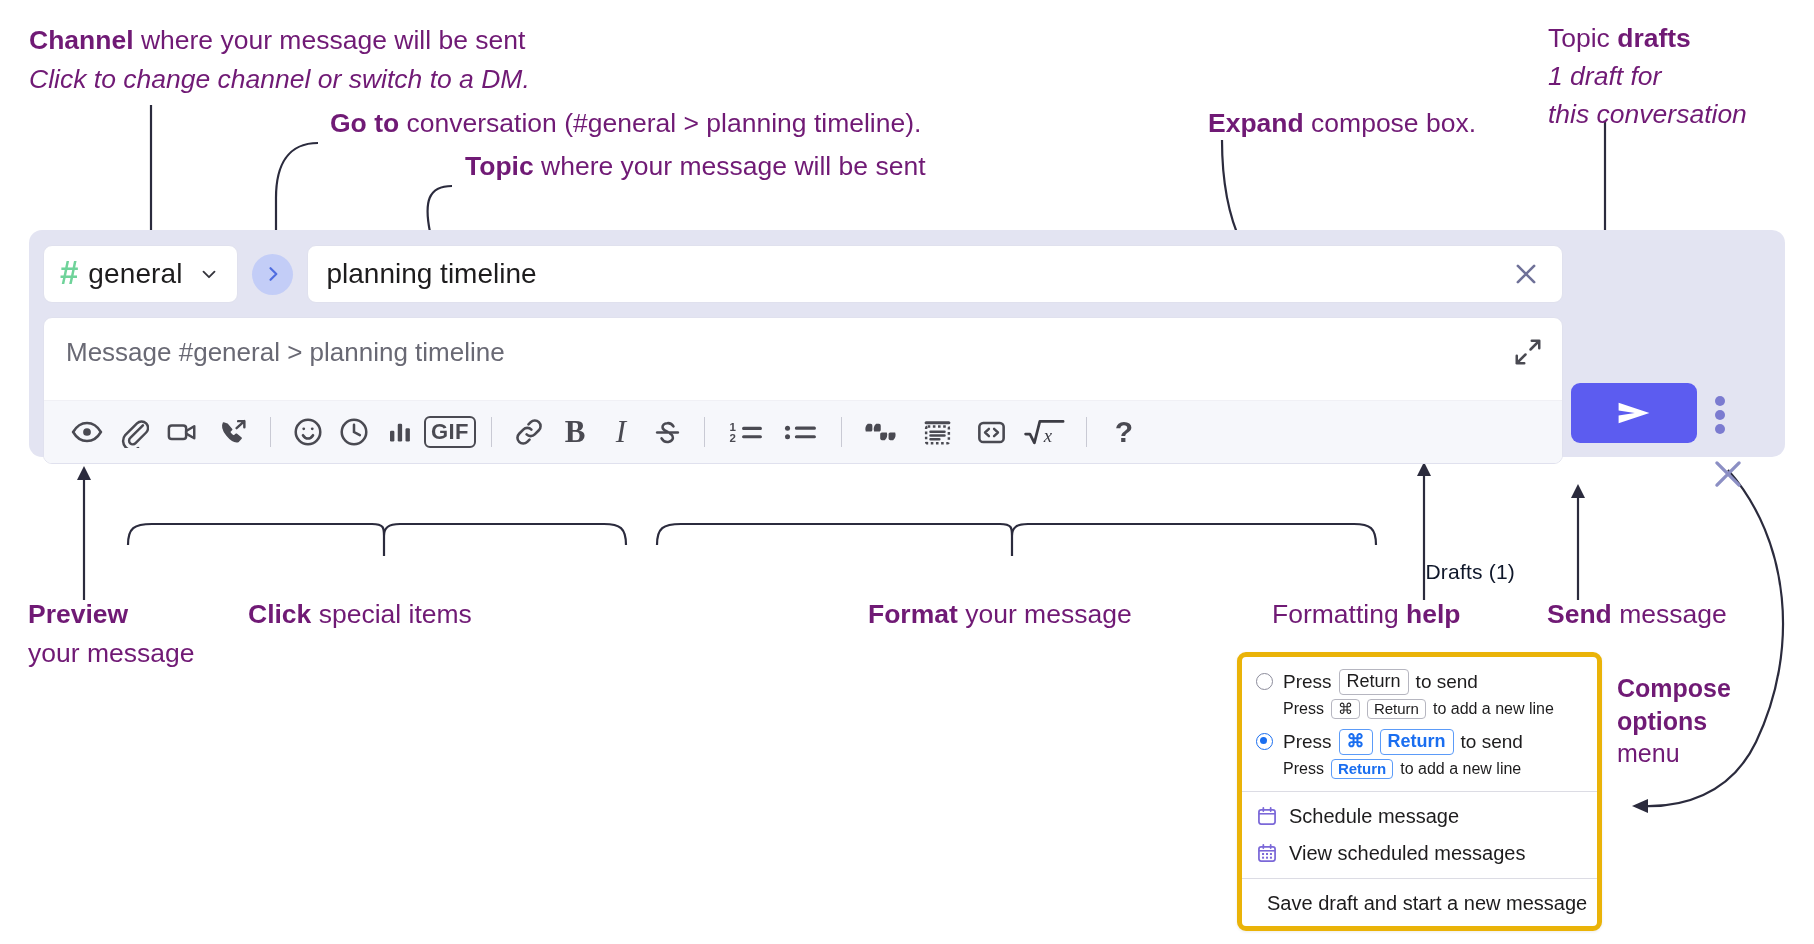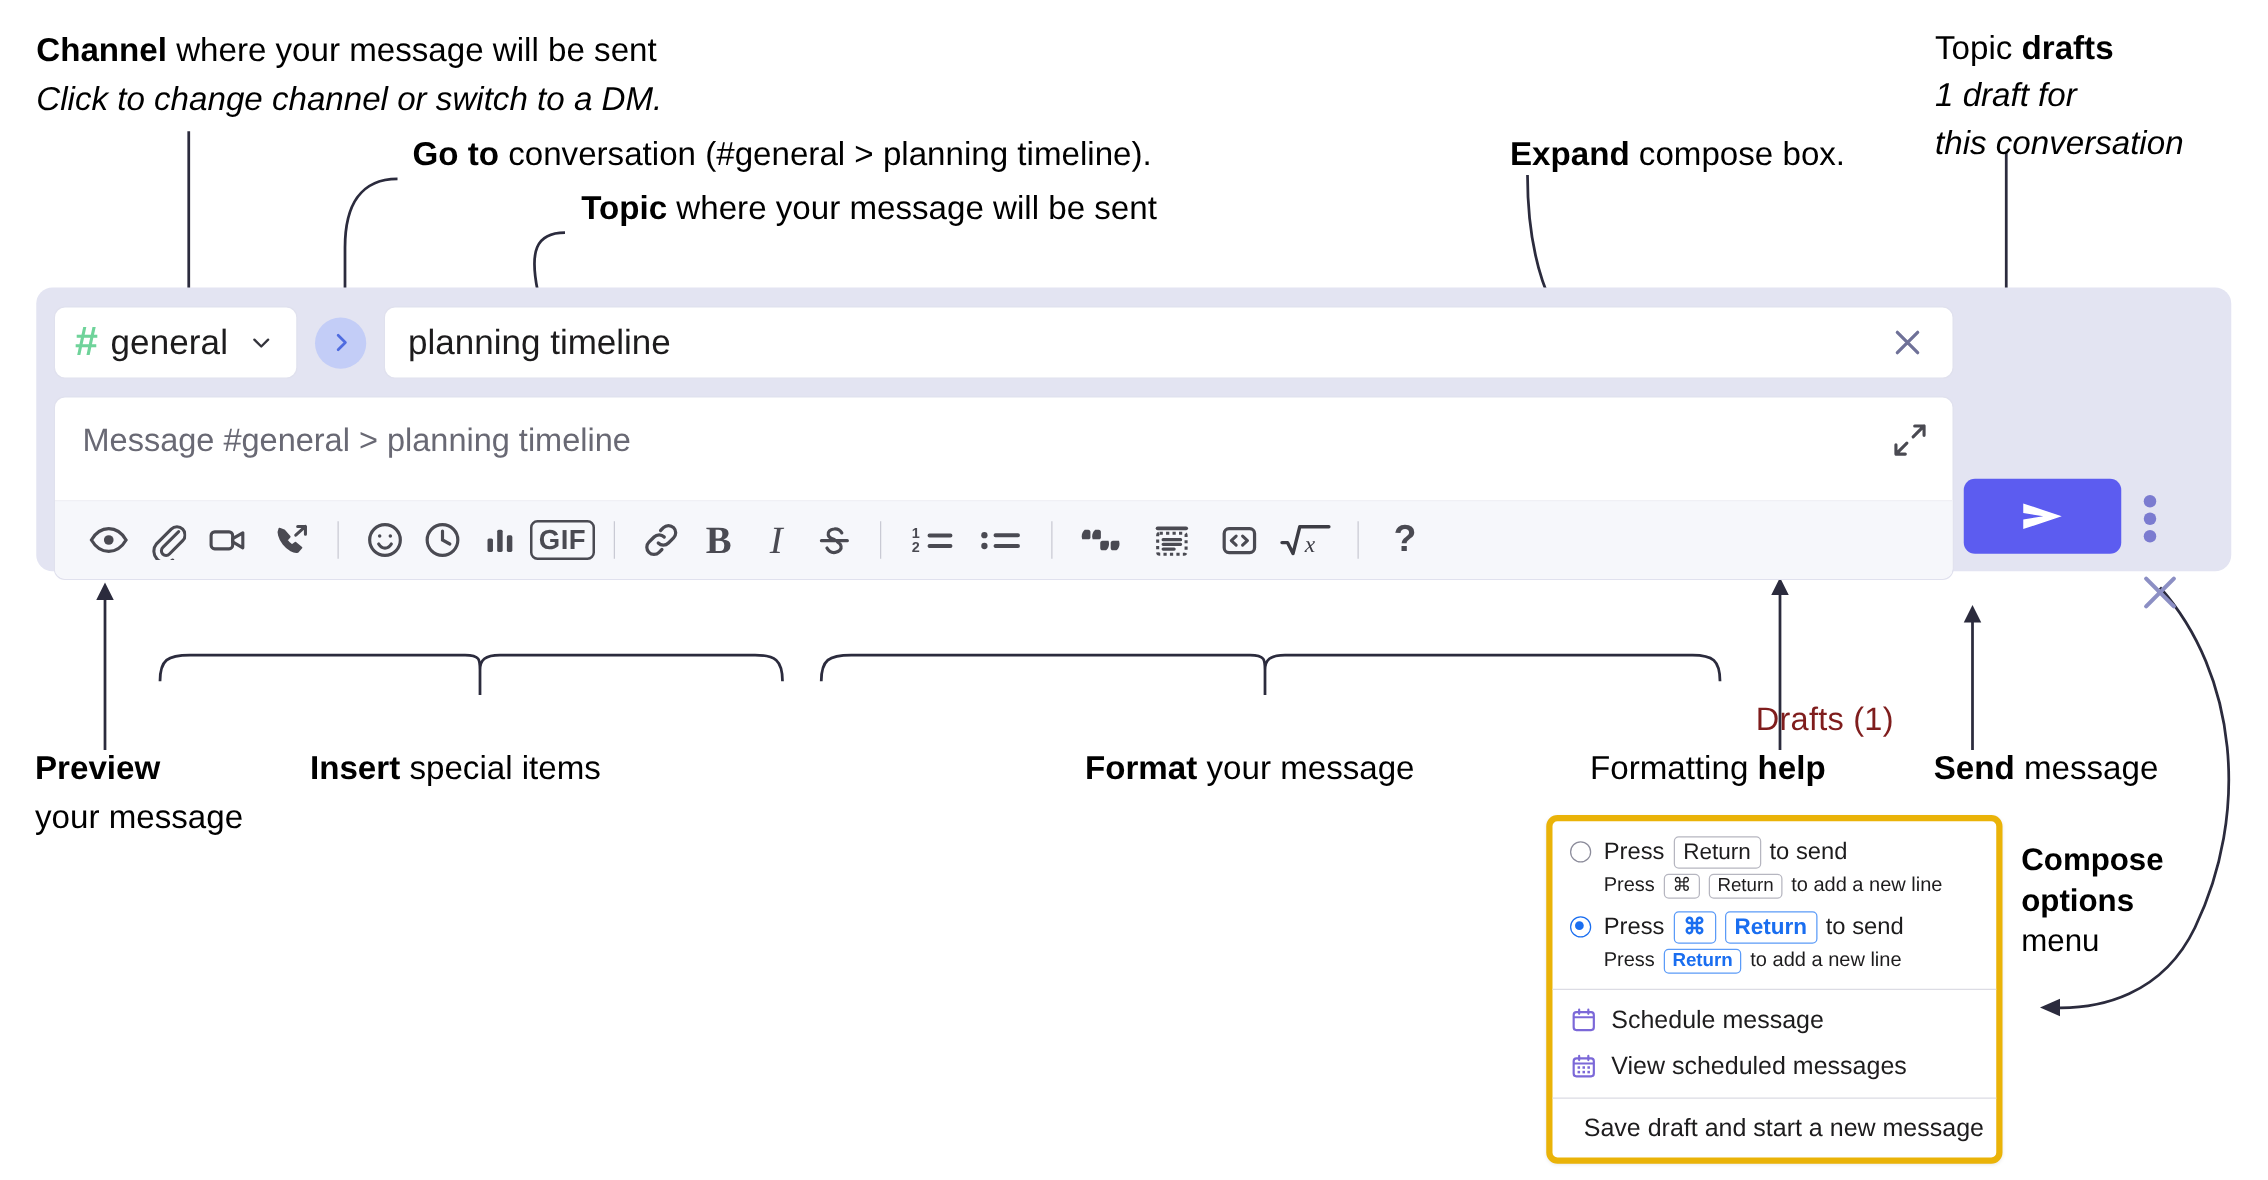--- a/index.html
+++ b/index.html
@@ -7,21 +7,21 @@
     width:1814px;height:944px;background:#ffffff;
     font-family:"Liberation Sans", sans-serif;
     color:#252542;position:relative;overflow:hidden;
   }
   .stage{position:absolute;inset:0;}
 
   
   .anno{
     position:absolute;
     font-family:"Liberation Sans", sans-serif;
-    color:#000000;
+    color:#701a75;
     line-height:1.28;
     white-space:nowrap;
   }
   .anno b{font-weight:700;}
   .anno i{font-style:italic;}
   .a-lg{font-size:26.5px;}
   .a-md{font-size:25px;}
 
   svg.overlay{position:absolute;left:0;top:0;width:1814px;height:944px;pointer-events:none;}
 
@@ -95,21 +95,21 @@
     background:#5c5cf0;border-radius:9px;
     display:flex;align-items:center;justify-content:center;
   }
   .kebab{
     position:absolute;right:52px;top:166px;width:26px;height:38px;
     display:flex;flex-direction:column;align-items:center;justify-content:space-between;
   }
   .kebab i{width:10px;height:10px;border-radius:50%;background:#7b7bd0;display:block;}
   .drafts{
     position:absolute;right:270px;top:330px;
-    font-size:26px;color:#7f1d1d;letter-spacing:.2px;
+    font-size:21px;color:#0f172a;letter-spacing:.2px;
   }
   .close-x{position:absolute;right:38px;top:225px;width:38px;height:38px;}
 
   
   .menu{
     position:absolute;left:1237px;top:652px;width:355px;
     background:#ffffff;border:5px solid #eab308;border-radius:9px;
     box-shadow:0 1px 3px rgba(0,0,0,.08);
     padding:8px 0 0 0;
   }
@@ -200,21 +200,21 @@
     <div style="margin-top:4px;"><i>1 draft for</i></div>
     <div style="margin-top:4px;"><i>this conversation</i></div>
   </div>
 
   <div class="anno a-lg" style="left:28px;top:598px;">
     <div><b>Preview</b></div>
     <div style="margin-top:5px;"><span>your message</span></div>
   </div>
 
   <div class="anno a-lg" style="left:248px;top:598px;">
-    <b>Insert</b><span> special items</span>
+    <b>Click</b><span> special items</span>
   </div>
 
   <div class="anno a-lg" style="left:868px;top:598px;">
     <b>Format</b><span> your message</span>
   </div>
 
   <div class="anno a-lg" style="left:1272px;top:598px;">
     <span>Formatting </span><b>help</b>
   </div>
 

